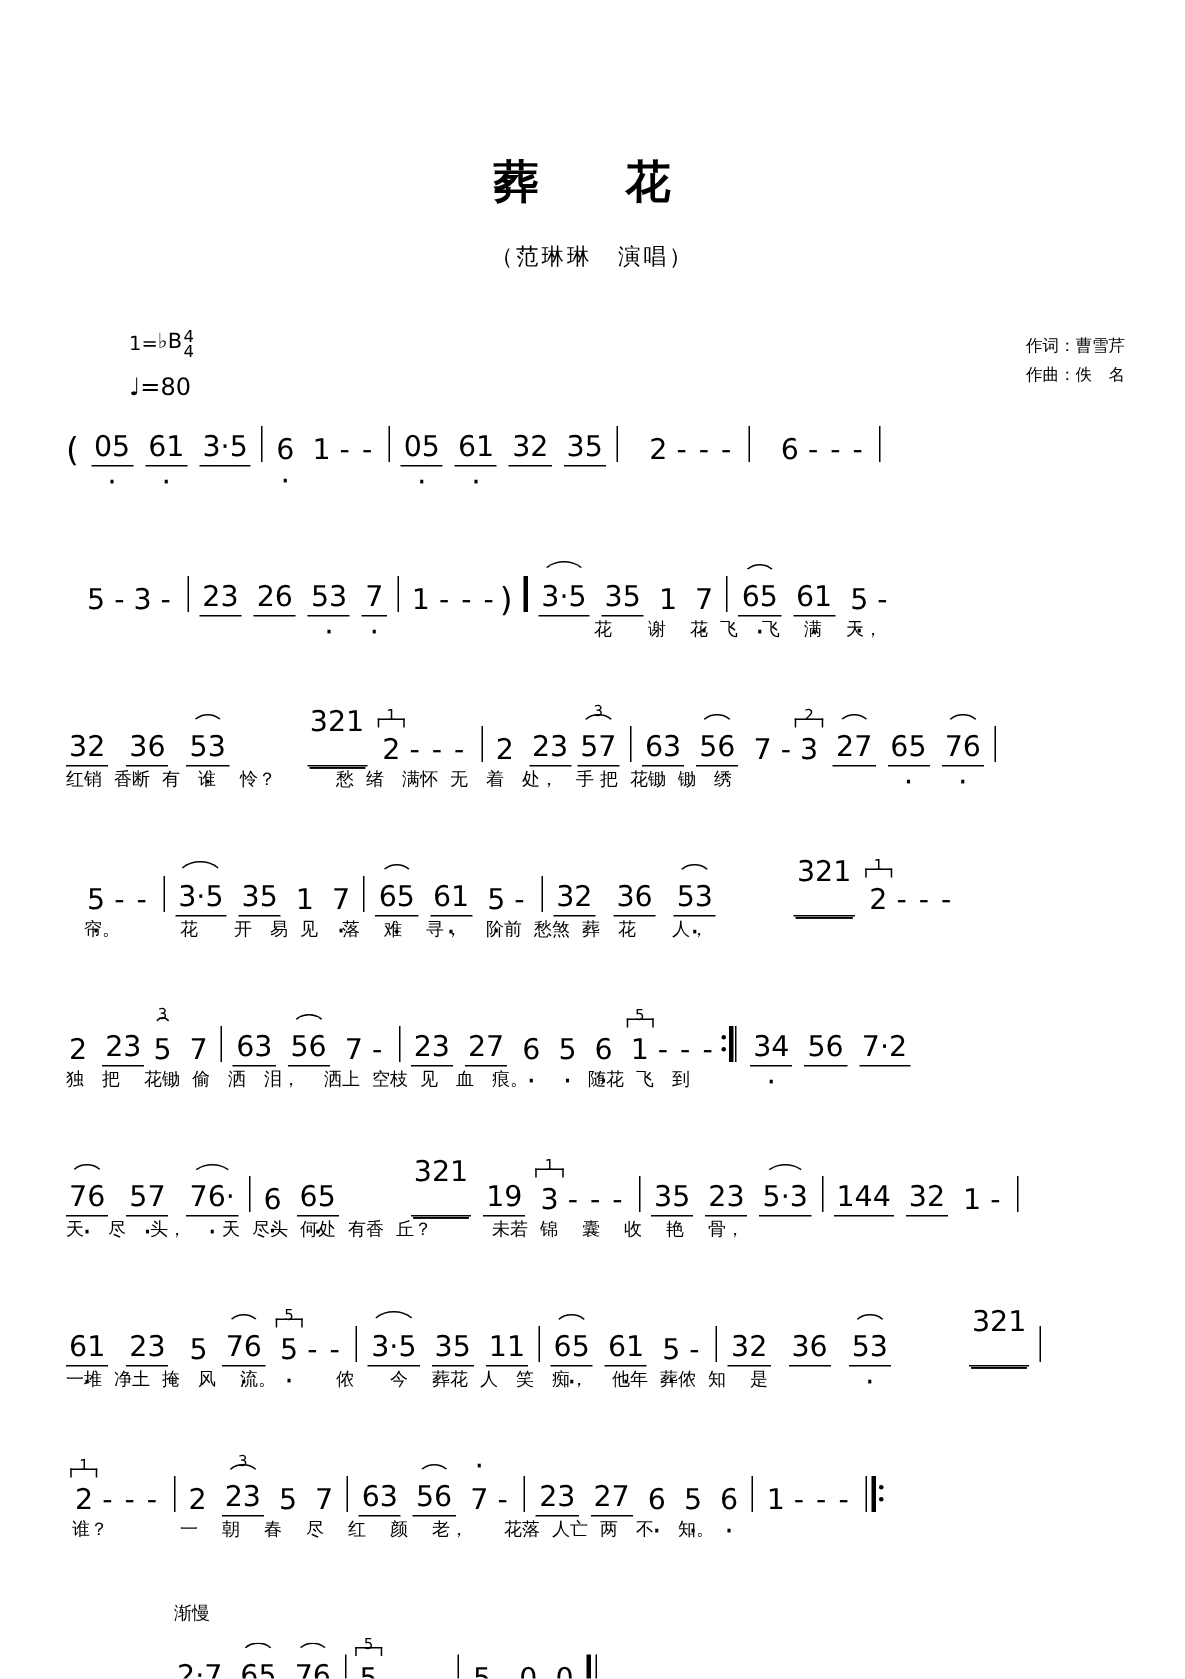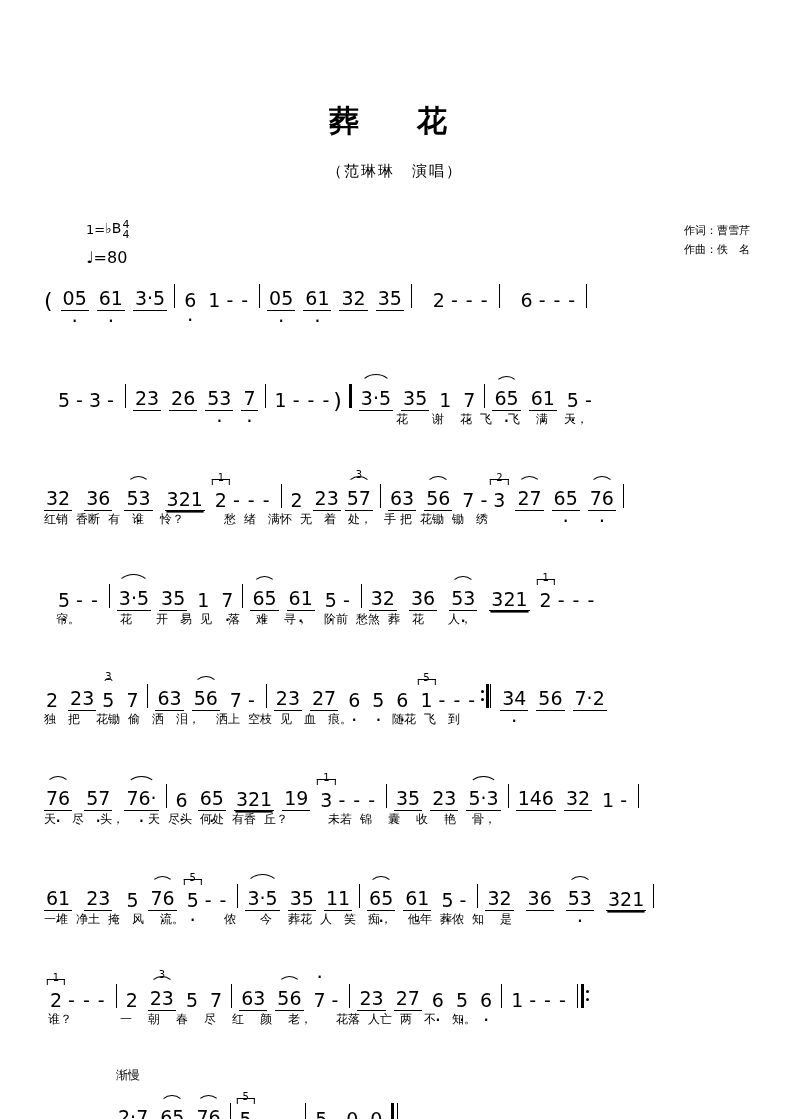--- a/index.html
+++ b/index.html
@@ -109,21 +109,21 @@
     white-space: nowrap;
   }
   .note {
     position: relative;
     display: inline-block;
     padding: 0 2px;
     font-family: "DejaVu Sans", sans-serif;
   }
   
   .u1 { border-bottom: 1.4px solid #000; padding-bottom: 1px; }
-  .u2 { border-bottom: 1.4px solid #000; padding-bottom: 0; box-shadow: 0 3px 0 -1.4px #000; }
+  .u2 { border-bottom: 1.4px solid #000; padding-bottom: 18px; box-shadow: 0 3px 0 -1.4px #000; margin-left: 40px; }
   
   .dotup::before {
     content: "·";
     position: absolute;
     left: 50%;
     transform: translateX(-50%);
     top: -15px;
     font-size: 20px;
     line-height: 6px;
   }
@@ -605,21 +605,21 @@
         <span class="dash">-</span>
           <span class="dash">-</span>
           <span class="dash">-</span>
         <span class="bar"></span>
         <span class="note u1">35</span>
           <span class="sp8"></span>
         <span class="note u1">23</span>
           <span class="sp8"></span>
         <span class="note u1 slur">5<span class="midot">·</span>3</span>
         <span class="bar"></span>
-        <span class="note u1">146</span>
+        <span class="note u1">144</span>
           <span class="sp8"></span>
         <span class="note u1">32</span>
           <span class="sp8"></span>
         <span class="note">1</span>
         <span class="dash">-</span>
         <span class="bar"></span>
       </div>
       <div class="row-lyrics">
         <span class="lyr">天</span>
           <span class="sp16"></span>

